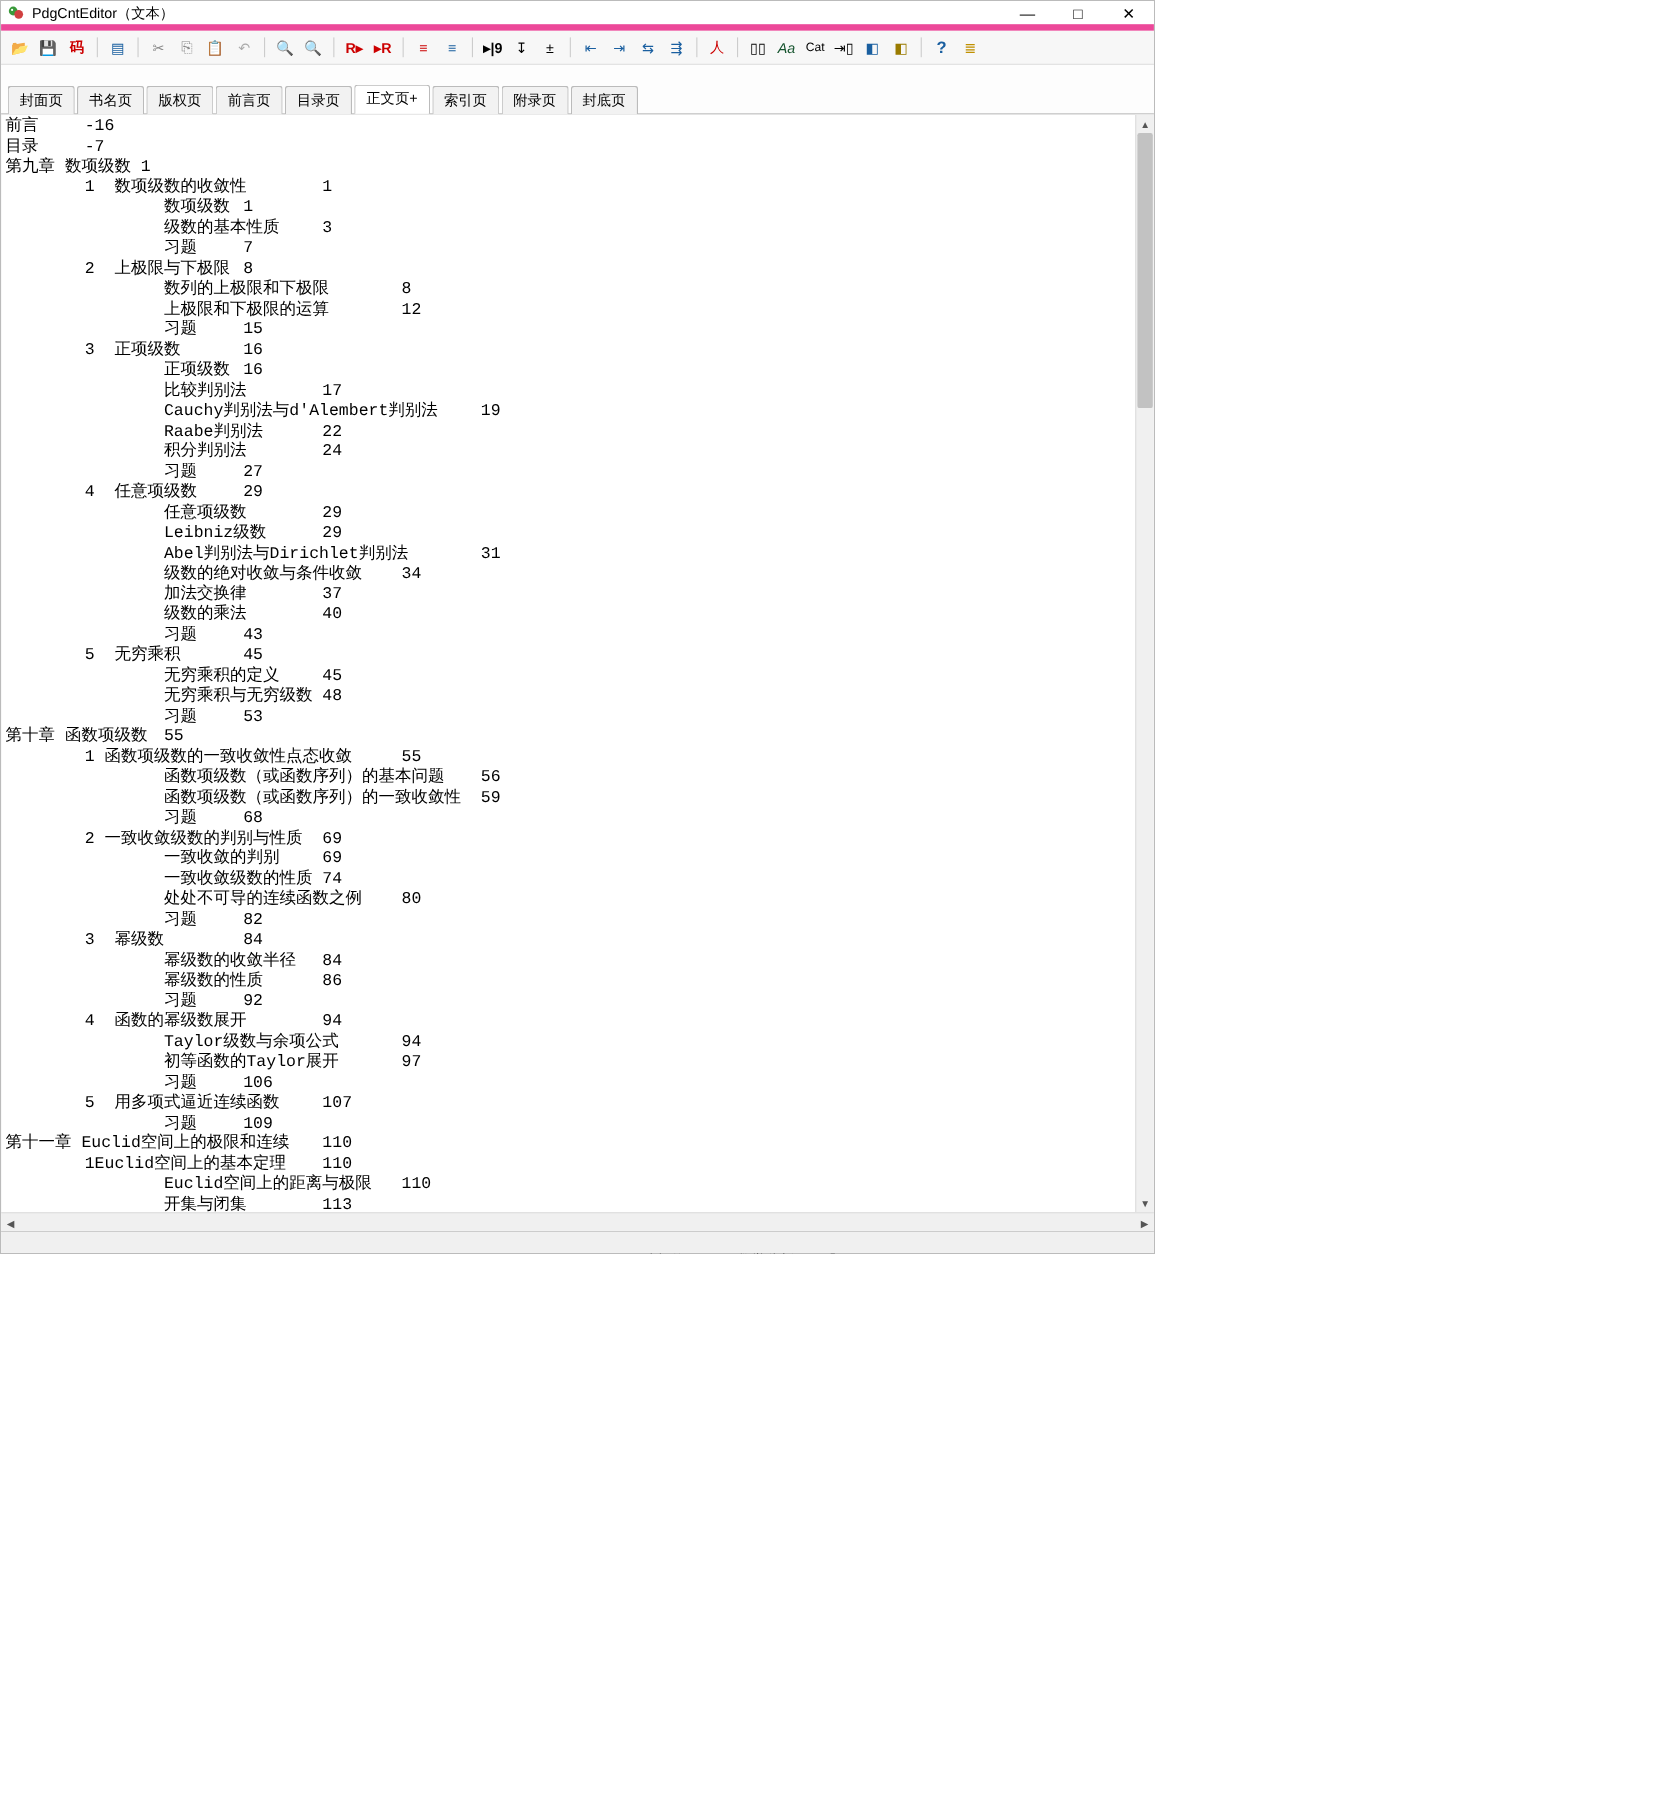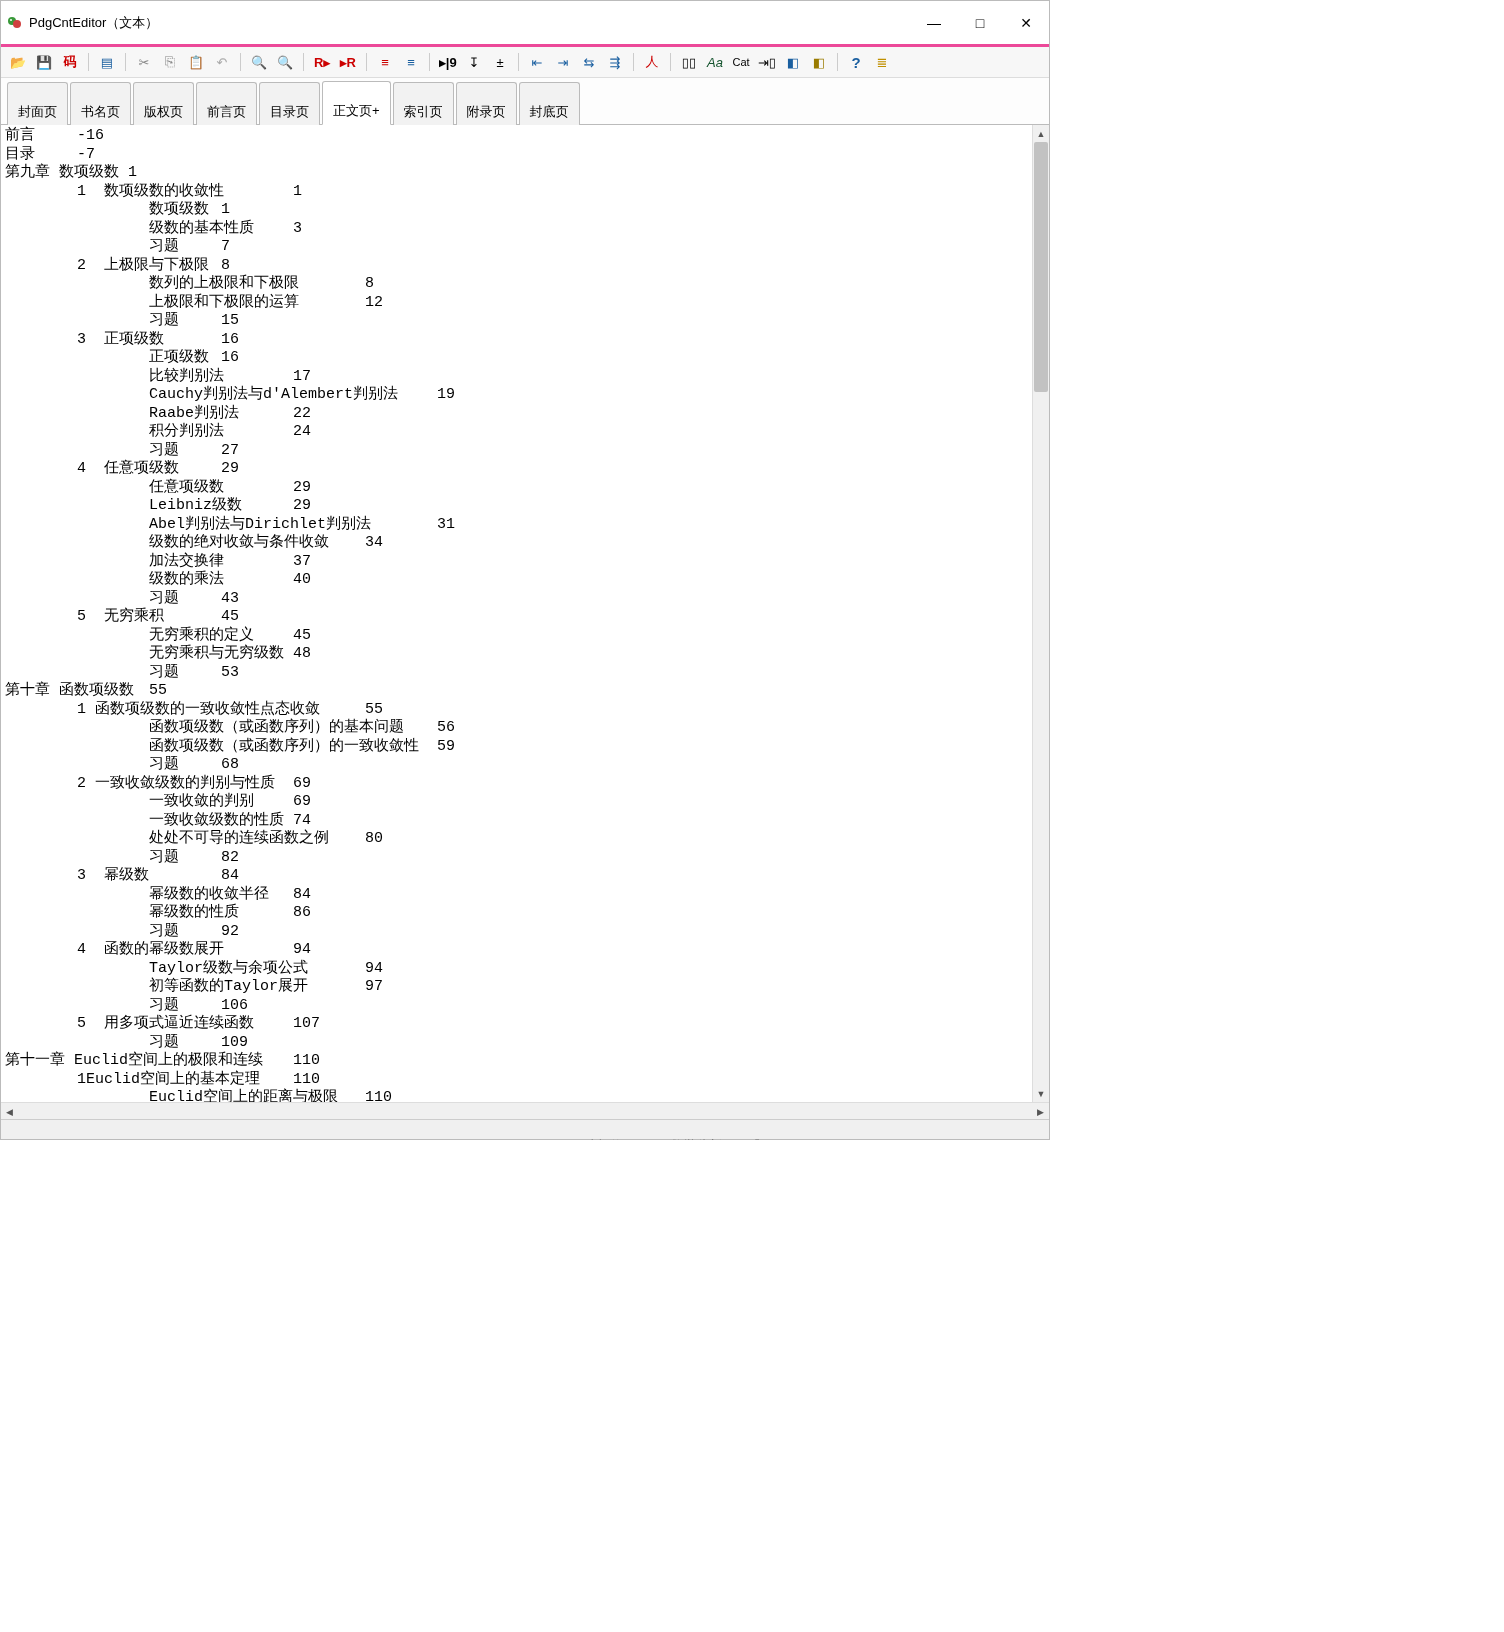--- a/index.html
+++ b/index.html
@@ -14,23 +14,23 @@
     border: 1px solid #bbb;
     background: #fff;
     display: flex;
     flex-direction: column;
     height: 1140px;
   }
   .titlebar {
     display: flex;
     align-items: center;
     justify-content: space-between;
-    height: 46px;
+    height: 27px;
     background: #ffffff;
-    border-bottom: 3px solid #ec4899;
+    border-bottom: 6px solid #ec4899;
     padding: 0 0 0 6px;
   }
   .titlebar-left {
     display: flex;
     align-items: center;
     gap: 6px;
   }
   .app-icon {
     width: 16px;
     height: 16px;
@@ -76,33 +76,34 @@
 
   .tabstrip {
     display: flex;
     align-items: flex-end;
     padding: 2px 6px 0 6px;
     border-bottom: 1px solid #bbb;
     gap: 2px;
     background: #fdfdfd;
   }
   .tab {
-    padding: 20px 10px 4px 10px;
+    padding: 3px 10px 4px 10px;
     border: 1px solid #bbb;
     border-bottom: none;
     border-radius: 3px 3px 0 0;
     background: #f2f2f2;
     font-size: 13px;
     position: relative;
     top: 1px;
   }
   .tab.active {
     background: #ffffff;
     border-bottom: 1px solid #fff;
     font-weight: normal;
+    margin-top: 15px;
   }
 
   .content-wrap {
     flex: 1;
     display: flex;
     overflow: hidden;
     position: relative;
   }
   .editor {
     flex: 1;

